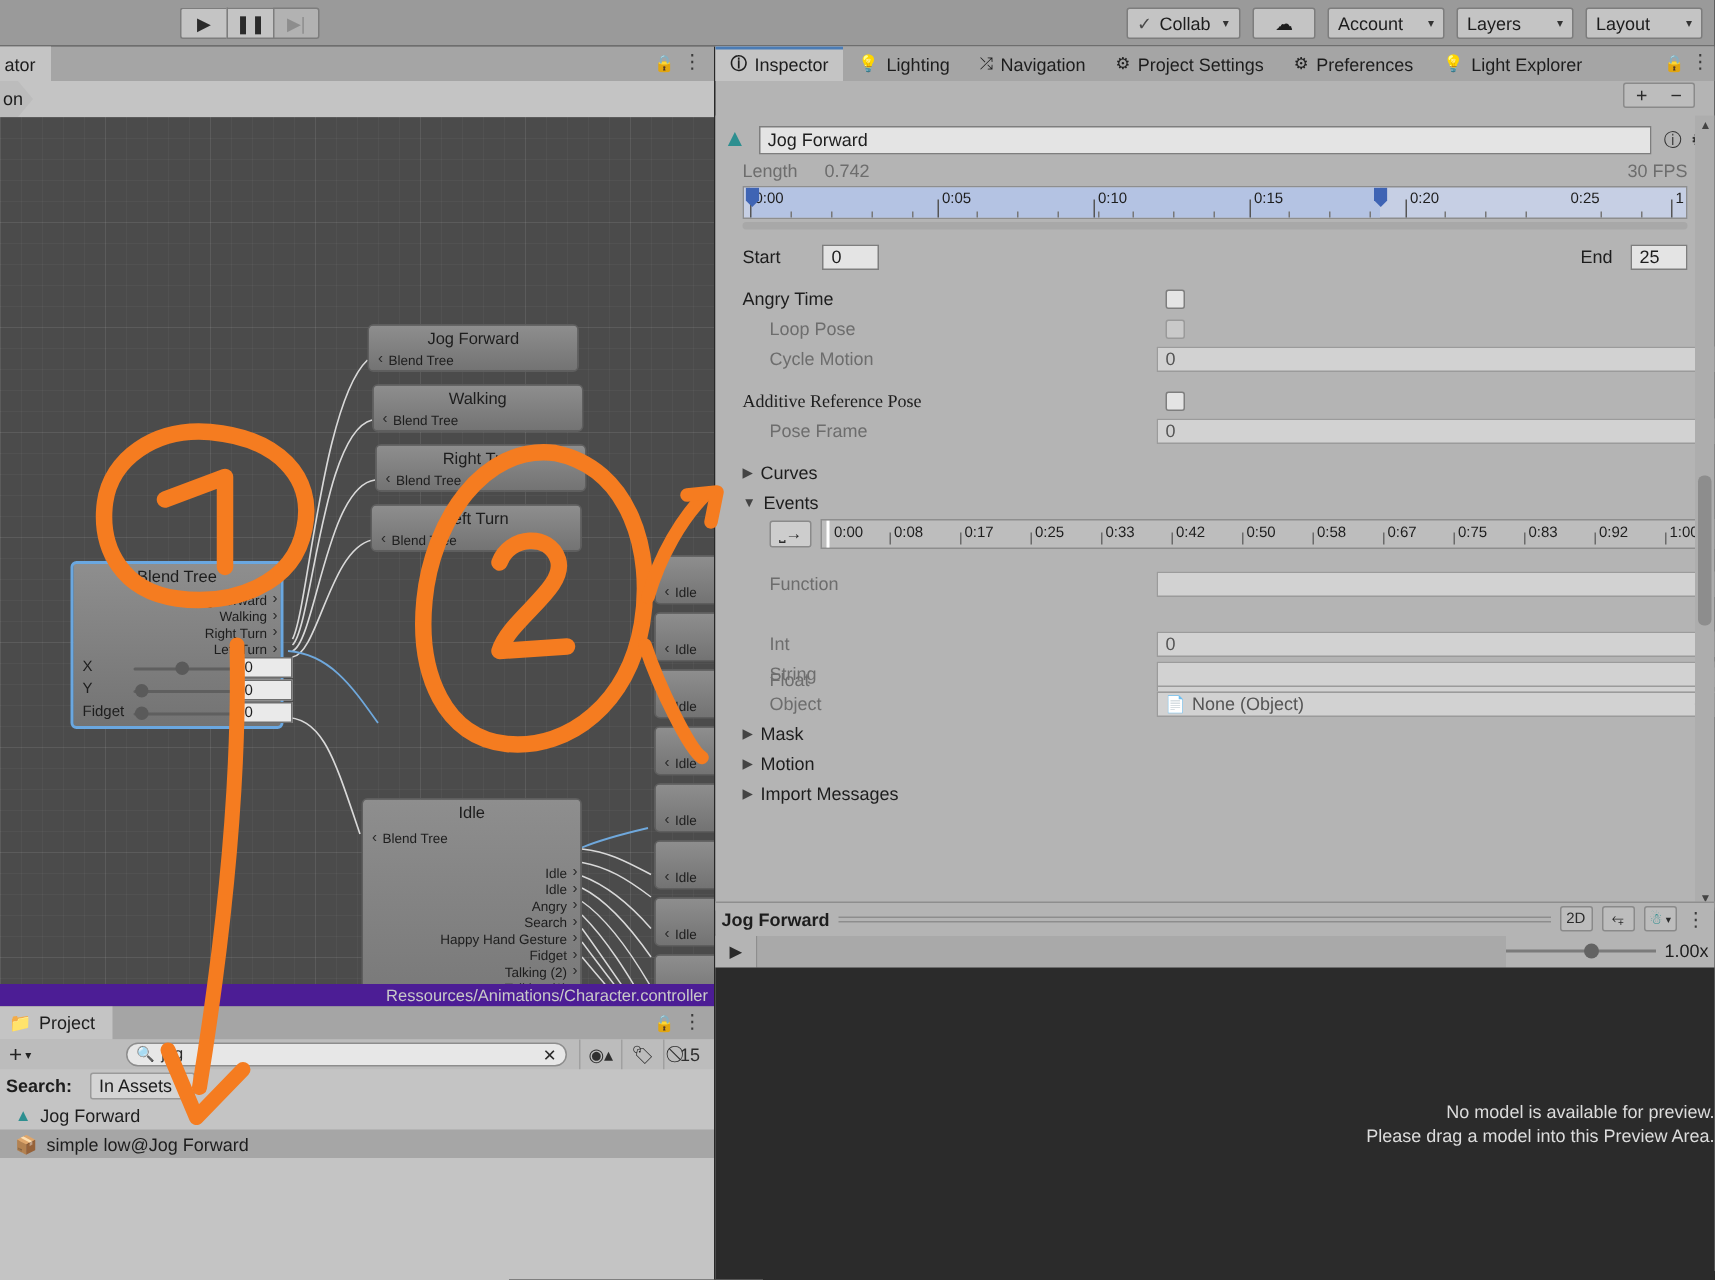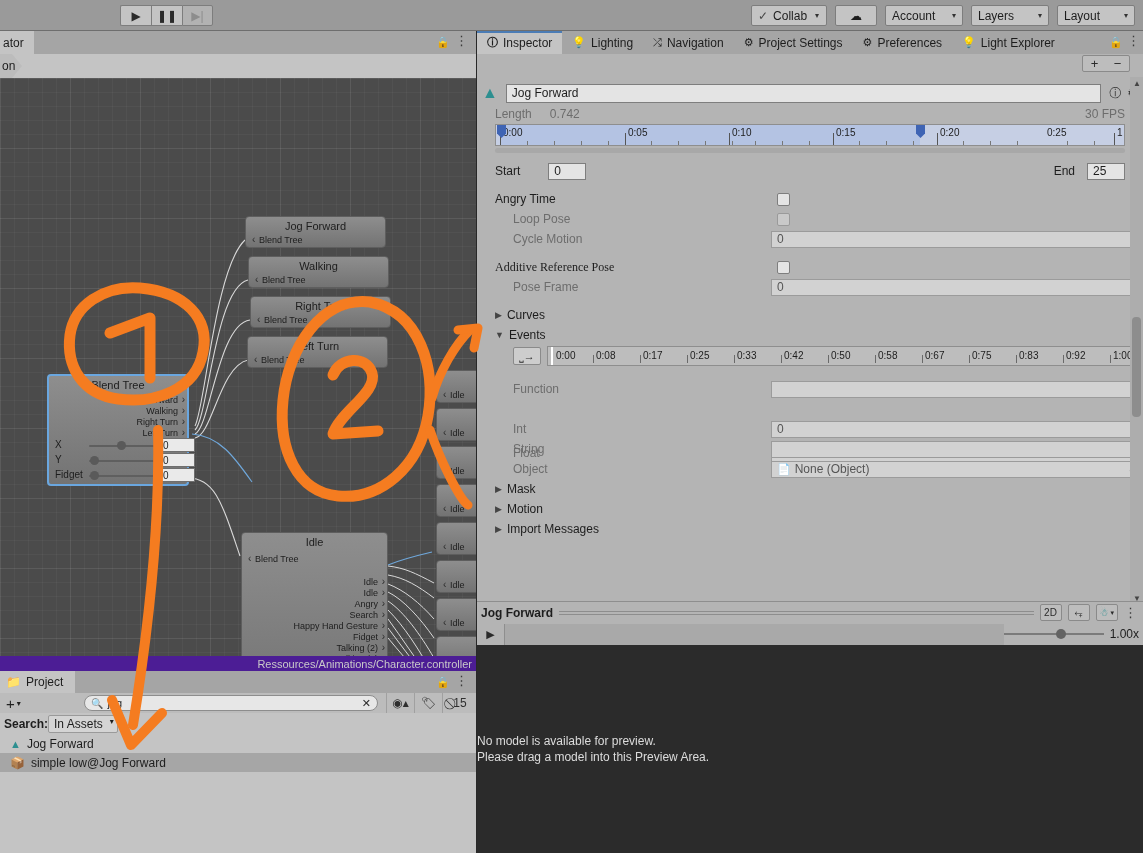--- a/index.html
+++ b/index.html
@@ -137,21 +137,21 @@
     background: #e7e7e7; border:1px solid #8d8d8d; border-radius: 8px;
     display:flex; align-items:center; padding: 0 6px; gap:4px; font-size:11px; color:#2a2a2a;
   }
   .icon-btn {
     position:absolute; top:0px; height:20px; width:28px;
     border-left:1px solid #a0a0a0;
     display:flex; align-items:center; justify-content:center; color:#2f2f2f; font-size:12px;
   }
   .search-row {
     position:absolute; left:0; top:42px; width:476px; height:21px; background:#c4c4c4;
-    display:flex; align-items:center; font-size:12px; color:#1d1d1d; gap:0; padding-left:4px;
+    display:flex; align-items:center; font-size:12px; color:#1d1d1d; gap:12px; padding-left:4px;
   }
   .inassets {
     background:#d4d4d4; border:1px solid #9a9a9a; border-radius:2px;
     padding: 1px 14px 1px 5px; position:relative; font-size:12px;
   }
   .inassets::after{content:"▾"; position:absolute; right:3px; top:1px; font-size:8px;}
   .asset-row {
     position:absolute; left:0; width:476px; height:19px;
     display:flex; align-items:center; gap:6px; padding-left:10px; font-size:12px; color:#1d1d1d;
   }
@@ -280,21 +280,21 @@
     width:28px; height:21px; background:#b4b4b4; border-right:1px solid #8e8e8e;
     display:flex;align-items:center;justify-content:center; color:#2a2a2a; font-size:11px;
   }
   .prev-scrub { flex:1; height:21px; background:#a9a9a9; }
   .speed-wrap { display:flex; align-items:center; gap:0px; padding-right:4px; }
   .speed-track { width:100px; height:2px; background:#7b7b7b; position:relative; }
   .speed-knob { position:absolute; left:52px; top:-4px; width:10px; height:10px; border-radius:50%; background:#636363;}
   .speed-lab { font-size:12px; color:#1d1d1d; padding-left:6px; }
   .preview-area {
     position:absolute; left:0; top:614px; width:666px; height:208px; background:#2b2b2b;
-    display:flex; align-items:flex-start; justify-content:center; flex-direction:column;
+    display:flex; align-items:flex-end; justify-content:center; flex-direction:column;
   }
   .preview-area div { color:#dcdcdc; font-size:12px; line-height:16px; }
 
   .vscroll {
     position:absolute; right:0; top:46px; width:13px; height:528px; background:#adadad;
   }
   .vscroll .thumb { position:absolute; left:2px; top:240px; width:9px; height:100px; background:#8d8d8d; border-radius:4px; }
   .vs-arrow { position:absolute; left:3px; font-size:8px; color:#444;}
   .insp-menu { position:absolute; right:3px; top:3px; color:#3a3a3a; font-size:13px; line-height:1;}
   .insp-lock { position:absolute; right:20px; top:5px; color:#3a3a3a; font-size:11px;}

